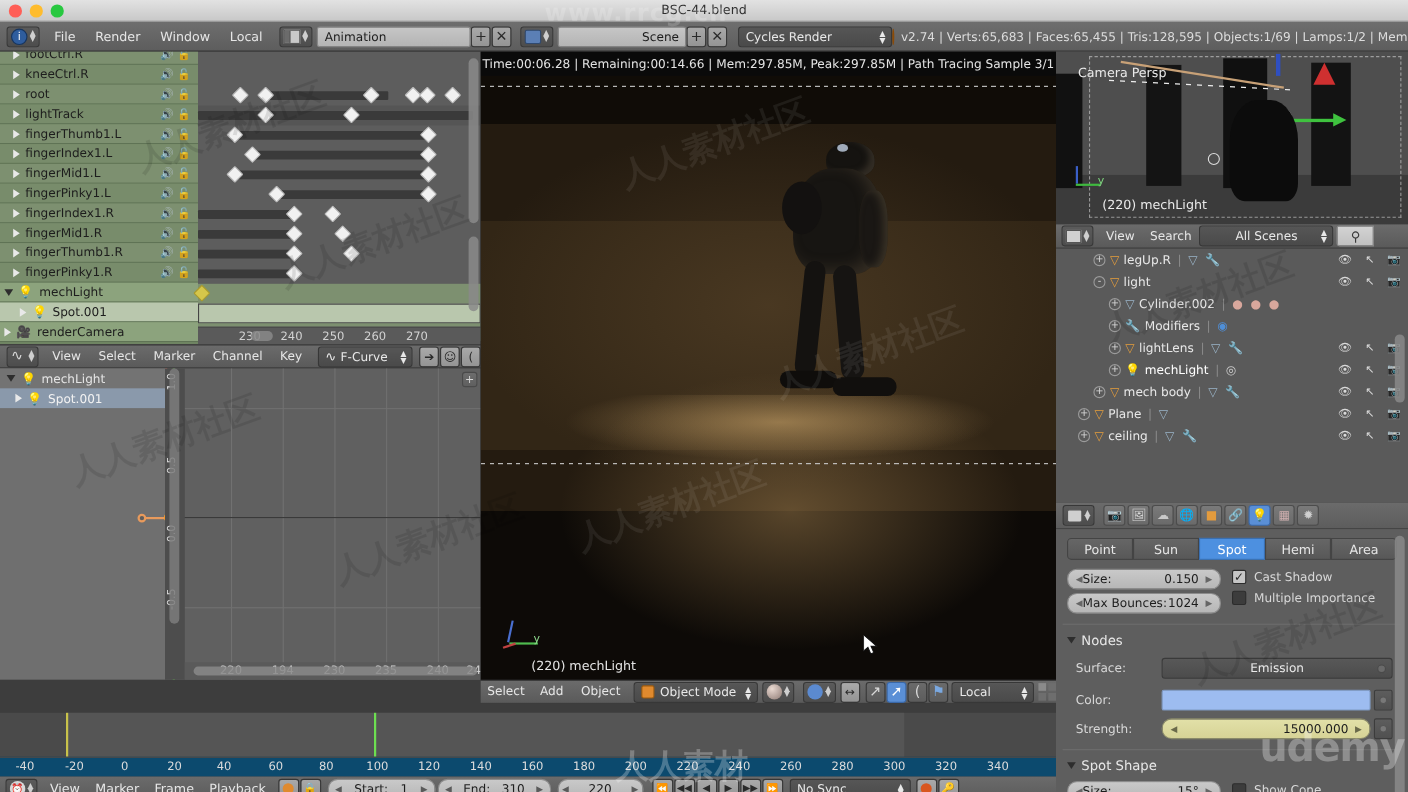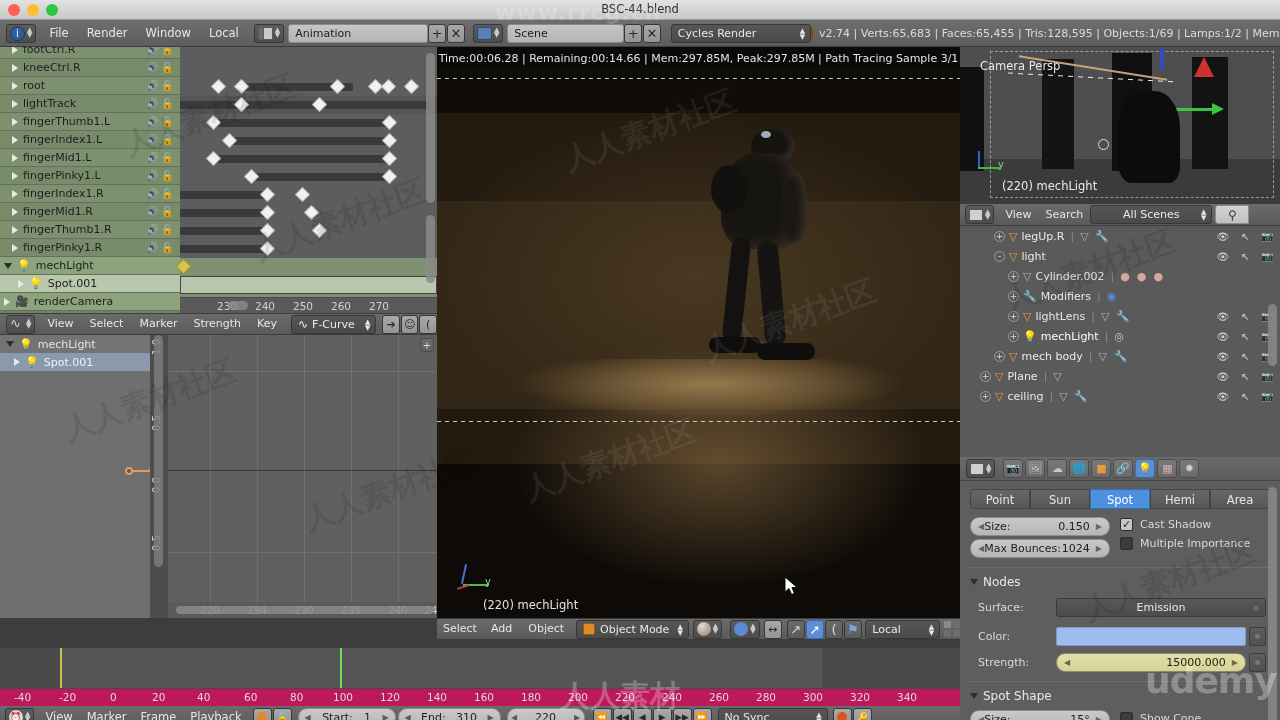--- a/index.html
+++ b/index.html
@@ -123,21 +123,21 @@
     position:absolute;left:1px;font-size:10px;color:#dcdcdc;
     writing-mode:vertical-rl;transform:rotate(180deg);
   }
   .fc-ruler{position:absolute;left:168px;right:0;bottom:0;height:16px;background:#5a5a5a;font-size:10.5px;color:#d2d2d2;}
   .fc-ruler span{position:absolute;top:2px;}
 
   
   .timeline{position:absolute;left:0;top:648px;width:960px;height:72px;background:#3f3f3f;}
   .tl-track{position:absolute;left:0;top:0;width:960px;height:40px;background:#4a4a4a;}
   .tl-track .seg{position:absolute;top:0;bottom:0;}
-  .tl-ruler{position:absolute;left:0;top:40px;width:960px;height:18px;background:#be185d;
+  .tl-ruler{position:absolute;left:0;top:40px;width:960px;height:18px;background:#0c4a6e;
             border-top:1px solid #4a4a4a;font-size:10.5px;color:#dcdcdc;}
   .tl-ruler span{position:absolute;top:2px;}
   .tl-hdr{position:absolute;left:0;top:58px;width:960px;height:22px;
           background:linear-gradient(#6b6b6b,#5a5a5a);display:flex;align-items:center;}
   .numfield{
     height:19px;background:linear-gradient(#c9c9c9,#b6b6b6);border:1px solid #8c8c8c;
     border-radius:9px;display:flex;align-items:center;justify-content:space-between;
     padding:0 6px;color:#1e1e1e;font-size:11px;gap:10px;
   }
   .numfield .ar{font-size:8px;color:#5a5a5a;}
@@ -255,21 +255,21 @@
   <div class="sqbtn">+</div>
   <div class="sqbtn" style="margin-left:1px;">✕</div>
 
   <div class="editor-btn" style="margin-left:8px;">
     <span style="width:15px;height:13px;background:#5b7fb5;border:1px solid #30496e;border-radius:2px;"></span>
     <span class="spin">
           <span>▲</span>
           <span>▼</span>
         </span>
   </div>
-  <div class="dropdown light" style="width:125px;justify-content:flex-start;">
+  <div class="dropdown light" style="width:125px;justify-content:flex-end;">
     <span>Scene</span>
   </div>
   <div class="sqbtn">+</div>
   <div class="sqbtn" style="margin-left:1px;">✕</div>
 
   <div class="dropdown" style="width:150px;margin-left:10px;justify-content:flex-start;">
     <span>Cycles Render</span>
     <span class="dd-arrows">
           <span>▲</span>
           <span>▼</span>
@@ -481,21 +481,21 @@
     <div class="editor-btn" style="margin-left:6px;">
       <span style="width:14px;height:12px;color:#d8d8d8;font-size:13px;line-height:12px;">∿</span>
       <span class="spin">
             <span>▲</span>
             <span>▼</span>
           </span>
     </div>
     <div class="menu-item">View</div>
     <div class="menu-item">Select</div>
     <div class="menu-item">Marker</div>
-    <div class="menu-item">Strength</div>
+    <div class="menu-item">Channel</div>
     <div class="menu-item">Key</div>
     <div class="dropdown" style="width:92px;margin-left:6px;">
       <span style="margin-right:4px;font-size:12px;">∿</span>
       <span>F-Curve</span>
       <span class="dd-arrows">
             <span>▲</span>
             <span>▼</span>
           </span>
     </div>
     <div class="sqbtn" style="margin-left:6px;font-size:11px;">➔</div>

